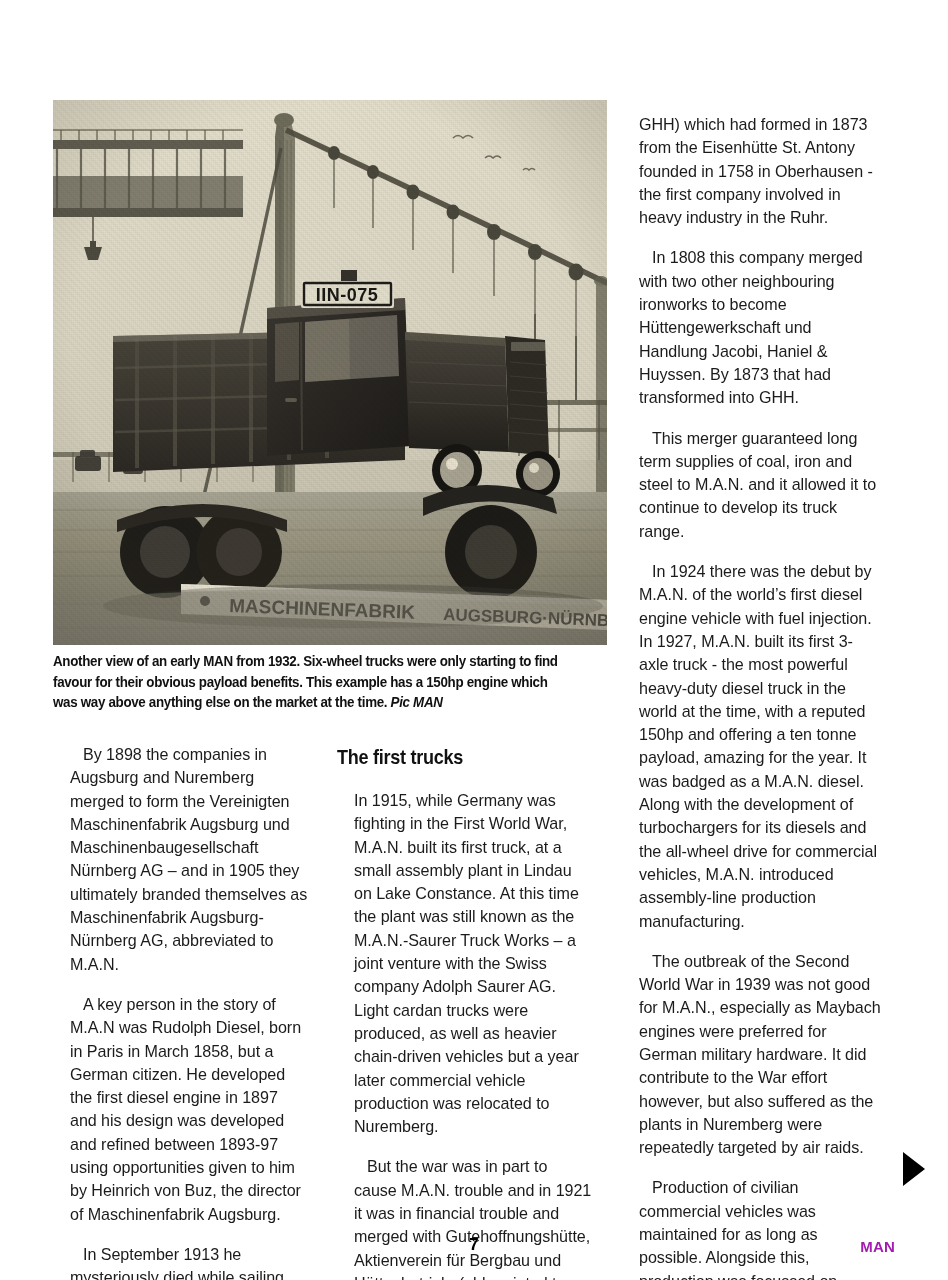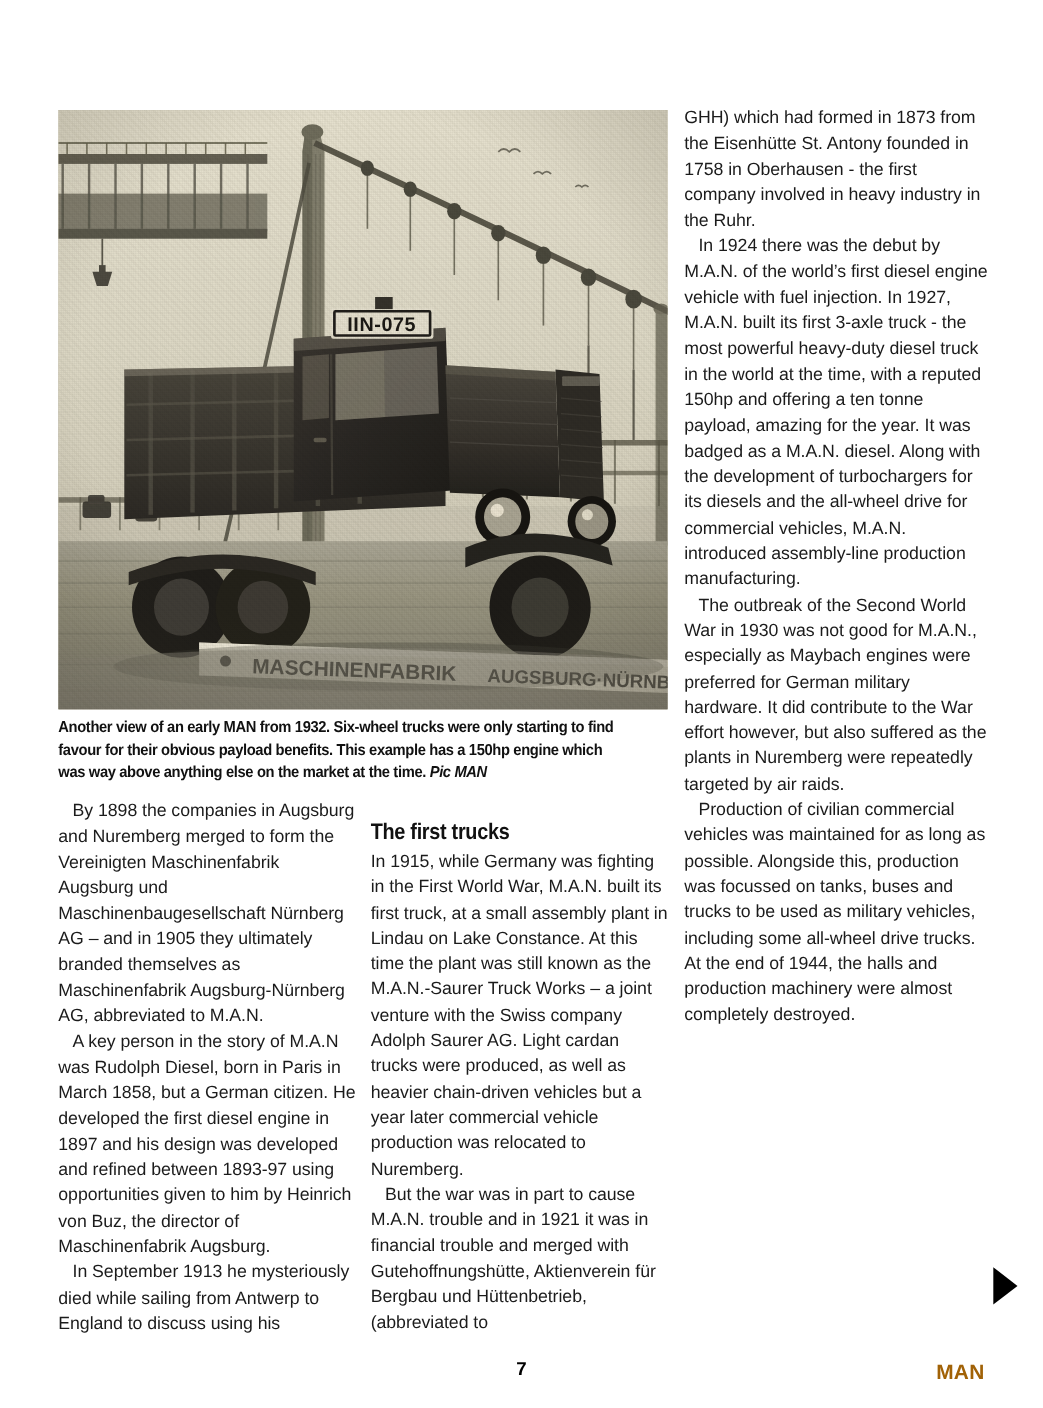--- a/index.html
+++ b/index.html
@@ -30,21 +30,21 @@
     font-size: 16.1px;
     line-height: 23.3px;
     text-align: left;
     letter-spacing: -0.05px;
   }
   .col-1 { left: 53px;  top: 726px; width: 272px; }
   .col-2 { left: 337px; top: 726px; width: 272px; }
   .col-3 { left: 622px; top: 96px;  width: 277px; }
 
   .col p {
-    margin: 0;
+    margin: 17px;
   }
   .col p.indent {
     text-indent: 13px;
   }
 
   
   .subhead {
     font-family: "Liberation Sans", sans-serif;
     font-weight: bold;
     font-size: 20.5px;
@@ -123,23 +123,23 @@
     text-align: center;
     font-weight: bold;
     font-size: 17px;
     color: #000;
   }
   .running-head {
     position: absolute;
     right: 53px;
     top: 1238px;
     font-weight: bold;
-    font-size: 19px;
+    font-size: 15px;
     letter-spacing: 0.2px;
-    color: #a16207;
+    color: #a21caf;
   }
 
   
   .cont-arrow {
     position: absolute;
     left: 903px;
     top: 1152px;
     width: 0;
     height: 0;
     border-left: 22px solid #000;
@@ -436,22 +436,24 @@
   </div>
 
   <div class="col col-2">
     <h2 class="subhead">The first trucks</h2>
     <p>In 1915, while Germany was fighting in the First World War, M.A.N. built its first truck, at a small assembly plant in Lindau on Lake Constance. At this time the plant was still known as the M.A.N.-Saurer Truck Works – a joint venture with the Swiss company Adolph Saurer AG. Light cardan trucks were produced, as well as heavier chain-driven vehicles but a year later commercial vehicle production was relocated to Nuremberg.</p>
     <p class="indent">But the war was in part to cause M.A.N. trouble and in 1921 it was in financial trouble and merged with Gutehoffnungshütte, Aktienverein für Bergbau und Hüttenbetrieb, (abbreviated to</p>
   </div>
 
   <div class="col col-3">
     <p>GHH) which had formed in 1873 from the Eisenhütte St. Antony founded in 1758 in Oberhausen - the first company involved in heavy industry in the Ruhr.</p>
+    <p class="indent">In 1808 this company merged with two other neighbouring ironworks to become Hüttengewerkschaft und Handlung Jacobi, Haniel &amp; Huyssen. By 1873 that had transformed into GHH.</p>
+    <p class="indent">This merger guaranteed long term supplies of coal, iron and steel to M.A.N. and it allowed it to continue to develop its truck range.</p>
     <p class="indent">In 1924 there was the debut by M.A.N. of the world’s first diesel engine vehicle with fuel injection. In 1927, M.A.N. built its first 3-axle truck - the most powerful heavy-duty diesel truck in the world at the time, with a reputed 150hp and offering a ten tonne payload, amazing for the year. It was badged as a M.A.N. diesel. Along with the development of turbochargers for its diesels and the all-wheel drive for commercial vehicles, M.A.N. introduced assembly-line production manufacturing.</p>
-    <p class="indent">The outbreak of the Second World War in 1930 was not good for M.A.N., especially as Maybach engines were preferred for German military hardware. It did contribute to the War effort however, but also suffered as the plants in Nuremberg were repeatedly targeted by air raids.</p>
+    <p class="indent">The outbreak of the Second World War in 1939 was not good for M.A.N., especially as Maybach engines were preferred for German military hardware. It did contribute to the War effort however, but also suffered as the plants in Nuremberg were repeatedly targeted by air raids.</p>
     <p class="indent">Production of civilian commercial vehicles was maintained for as long as possible. Alongside this, production was focussed on tanks, buses and trucks to be used as military vehicles, including some all-wheel drive trucks. At the end of 1944, the halls and production machinery were almost completely destroyed.</p>
   </div>
 
   <div class="cont-arrow"></div>
 
   <div class="folio">7</div>
   <div class="running-head">MAN</div>
 
 </div>
 

